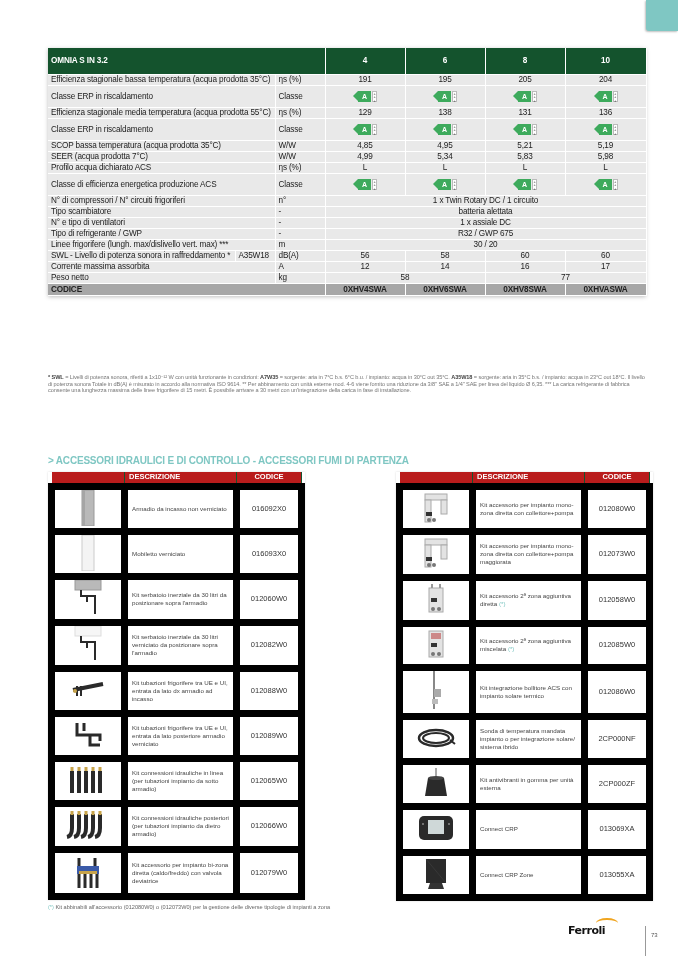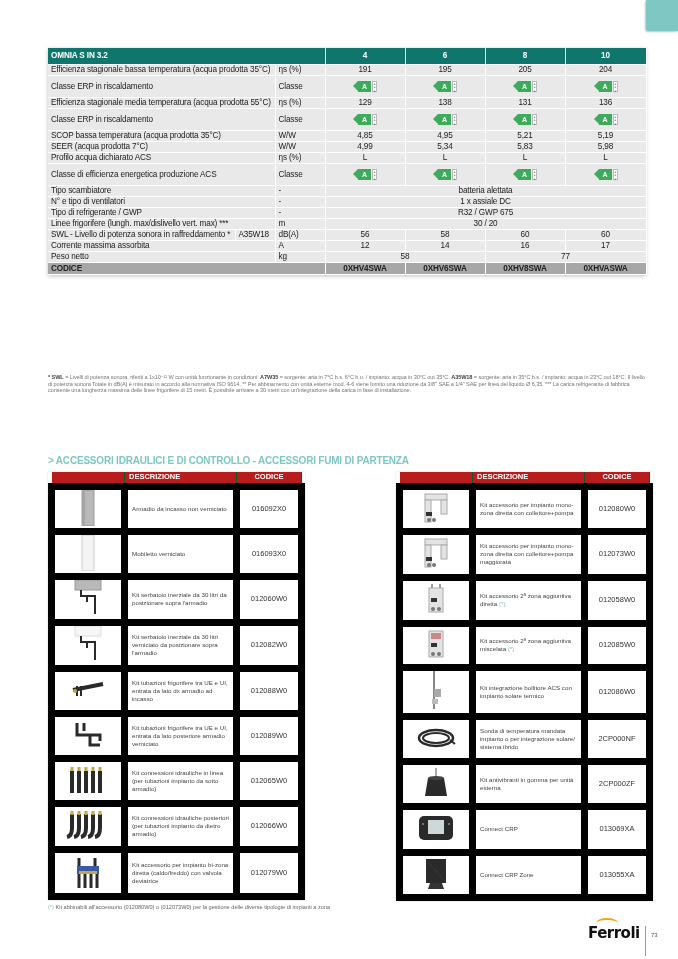--- a/index.html
+++ b/index.html
@@ -14,21 +14,21 @@
 
     
     .spec-wrap {
       position: absolute; left: 48px; top: 48px; width: 598px;
       box-shadow: 0 1px 4px rgba(0,0,0,0.25);
       background: #e9e9e9;
     }
     table.spec { width: 598px; border-collapse: collapse; table-layout: fixed; font-size: 8.2px; letter-spacing: -0.15px; }
     table.spec td { border-right: 1px solid #fff; border-bottom: 1px solid #fff; padding: 0 3px; height: 11px; white-space: nowrap; overflow: hidden; }
     table.spec tr.tall td { height: 22px; }
-    table.spec tr.head td { background: #0f766e; color: #fff; font-weight: bold; height: 16px; text-align: center; }
+    table.spec tr.head td { background: #14532d; color: #fff; font-weight: bold; height: 26px; text-align: center; }
     table.spec tr.head td.title { text-align: left; }
     table.spec td.c { text-align: center; }
     table.spec tr.codes td { background: #a7a7a7; font-weight: bold; color: #222; text-align: center; height: 12px; }
     table.spec tr.codes td.l { text-align: left; }
 
     .erp {
       display: inline-flex; align-items: center; vertical-align: middle; height: 11px;
     }
     .erp .arrow {
       width: 0; height: 0; border-top: 5.5px solid transparent; border-bottom: 5.5px solid transparent;
@@ -67,22 +67,22 @@
     .note-ref { color: #7fc7c3; }
 
     .left-acc { left: 48px; top: 472px; width: 250px; }
     .right-acc { left: 396px; top: 472px; width: 250px; }
 
     .thumb { display: inline-block; position: relative; }
 
     .bottom-note { position: absolute; left: 48px; top: 904px; font-size: 5.6px; color: #666; }
 
     .logo {
-      position: absolute; left: 588px; top: 924px; font-family: "DejaVu Sans", sans-serif; font-weight: bold;
-      font-size: 15px; color: #111; letter-spacing: -0.5px;
+      position: absolute; left: 568px; top: 924px; font-family: "DejaVu Sans", sans-serif; font-weight: bold;
+      font-size: 11px; color: #111; letter-spacing: -0.5px;
     }
     .logo-arc {
       position: absolute; left: 596px; top: 918px; width: 22px; height: 10px;
       border-top: 2px solid #f0a520; border-radius: 50% 50% 0 0;
     }
     .page-divider { position: absolute; left: 645px; top: 926px; width: 1px; height: 30px; background: #999; }
     .page-num { position: absolute; left: 651px; top: 932px; font-size: 6px; color: #555; }
   </style>
 </head>
 <body>
@@ -214,20 +214,25 @@
               <span class="body">A</span>
               <span class="plus">+<br>+<br>+</span>
             </span></td>
           <td class="c"><span class="erp" title="A+">
               <span class="arrow"></span>
               <span class="body">A</span>
               <span class="plus">+<br>+<br>+</span>
             </span></td>
         </tr>
         <tr>
+          <td colspan="2">N° di compressori / N° circuiti frigoriferi</td>
+          <td>n°</td>
+          <td class="c" colspan="4">1 x Twin Rotary DC / 1 circuito</td>
+        </tr>
+        <tr>
           <td colspan="2">Tipo scambiatore</td>
           <td>-</td>
           <td class="c" colspan="4">batteria alettata</td>
         </tr>
         <tr>
           <td colspan="2">N° e tipo di ventilatori</td>
           <td>-</td>
           <td class="c" colspan="4">1 x assiale DC</td>
         </tr>
         <tr>

